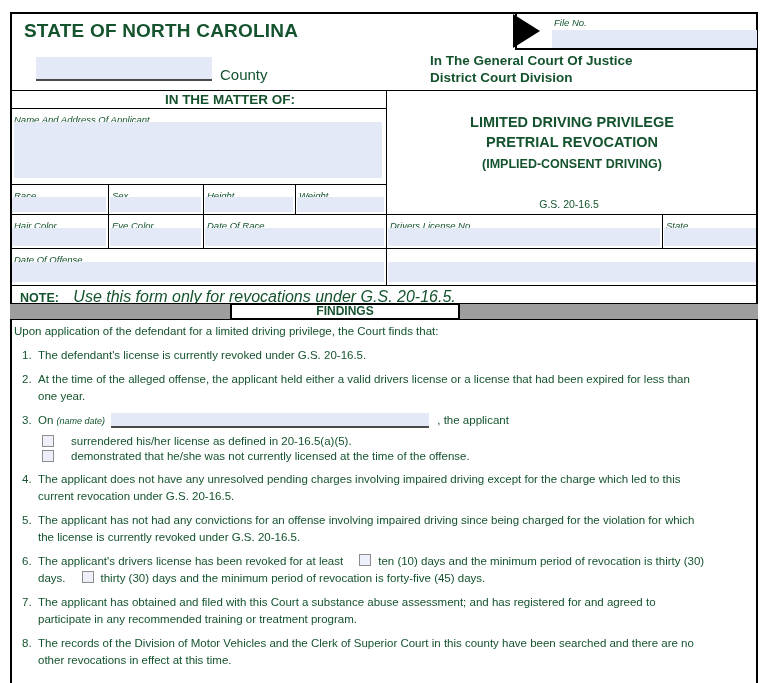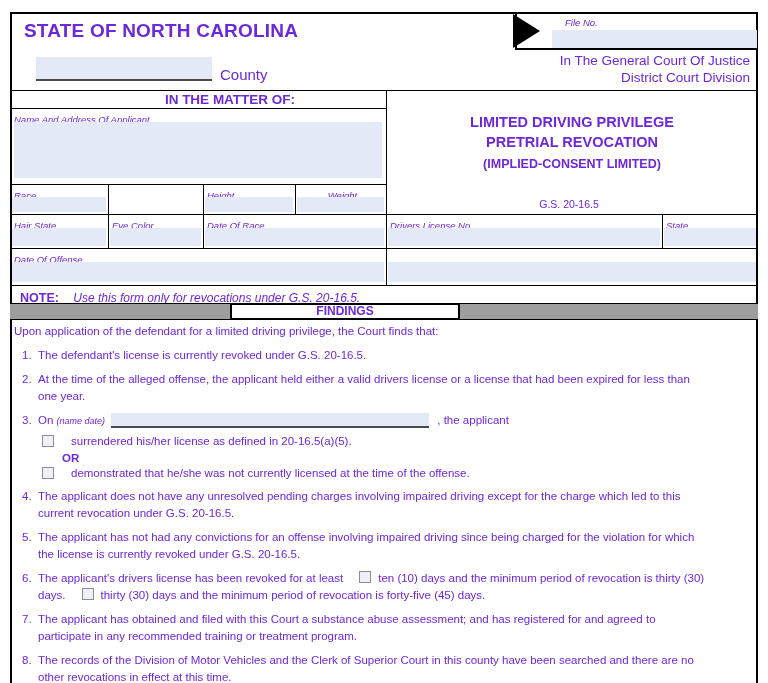--- a/index.html
+++ b/index.html
@@ -1,45 +1,45 @@
 <!DOCTYPE html>
 <html><head>
 <meta charset="utf-8">
 <style>
   html,body{margin:0;padding:0;background:#fff;}
   *{box-sizing:border-box;}
   .page{position:relative;width:768px;height:683px;background:#fff;overflow:hidden;
-        font-family:"Liberation Sans","DejaVu Sans",sans-serif;color:#6d28d9;}
+        font-family:"Liberation Sans","DejaVu Sans",sans-serif;color:#14532d;}
   .outer{position:absolute;left:10px;top:12px;width:748px;height:671px;
          border:2px solid #000;border-bottom:none;}
   .abs{position:absolute;}
   .hline{position:absolute;height:1px;background:#000;}
   .vline{position:absolute;width:1px;background:#000;}
   .lbl{font-style:italic;font-size:9.5px;line-height:11px;}
   .fill{background:#e4e9f7;}
   .state-title{font-size:19px;font-weight:bold;letter-spacing:.2px;}
   .county-label{font-size:15px;}
-  .court-text{font-size:13.5px;line-height:17px;text-align:right;}
+  .court-text{font-size:13.5px;line-height:17px;text-align:left;font-weight:bold;}
   .fileno-box{position:absolute;left:515px;top:14px;width:243px;height:36px;
               border-left:2px solid #000;border-bottom:2px solid #000;}
   .fileno-tri{position:absolute;left:513px;top:14px;width:0;height:0;
               border-top:17px solid transparent;border-bottom:17px solid transparent;
               border-left:27px solid #000;}
   .matter-head{font-size:13.5px;font-weight:bold;text-align:center;}
   .cell{position:absolute;}
   .cell .lbl{display:block;padding:6px 0 0 4px;text-decoration:underline;}
   .cell .cfill{position:absolute;left:2px;right:2px;background:#e4e9f7;}
   .title-block{text-align:center;font-weight:bold;}
   .title-line{font-size:14.5px;line-height:20px;}
   .title-sub{font-size:12.5px;line-height:18px;margin-top:3px;}
   .statute{font-size:10.5px;text-align:center;}
   .note-row{position:absolute;left:10px;top:285px;width:748px;height:18px;
             padding:3px 0 0 10px;}
   .note-label{font-weight:bold;font-size:12.5px;}
-  .note-text{font-style:italic;font-size:12px;margin-left:10px;}
+  .note-text{font-style:italic;font-size:16px;margin-left:10px;}
   .findings-bar{position:absolute;left:10px;top:303px;width:748px;height:17px;
                 background:#9e9e9e;border-top:1px solid #000;border-bottom:1px solid #000;}
   .findings-box{position:absolute;left:230px;top:303px;width:230px;height:17px;
                 background:#fff;border:2px solid #000;text-align:center;
                 font-weight:bold;font-size:12px;line-height:13px;}
   .body{position:absolute;left:11px;top:320px;width:745px;padding:3px 0 0 3px;
         font-size:11.5px;line-height:17px;}
   .intro{margin:0 0 7px 0;}
   .item{position:relative;padding-left:24px;margin-bottom:7px;width:697px;}
   .inum{position:absolute;left:8px;top:0;}
@@ -59,21 +59,21 @@
 
 <div class="page">
   <div class="outer"></div>
 
   <div class="abs state-title" style="left:24px;top:20px;">STATE OF NORTH CAROLINA</div>
 
   <div class="abs fill underlined" style="left:36px;top:57px;width:176px;height:24px;"></div>
   <div class="abs county-label" style="left:220px;top:66px;">County</div>
 
   <div class="fileno-box">
-    <span class="lbl" style="position:absolute;left:37px;top:3px;margin-left:11px;">File No.</span>
+    <span class="lbl" style="position:absolute;left:37px;top:3px;">File No.</span>
     <div class="fill" style="position:absolute;left:35px;top:16px;width:205px;height:18px;"></div>
   </div>
   <div class="fileno-tri"></div>
 
   <div class="abs court-text" style="left:430px;top:52px;width:320px;">
     <div>In The General Court Of Justice</div>
     <div>District Court Division</div>
   </div>
 
   <div class="hline" style="left:10px;top:90px;width:748px;"></div>
@@ -92,31 +92,35 @@
 
   <div class="cell" style="left:10px;top:108px;width:376px;height:76px;">
     <span class="lbl">Name And Address Of Applicant</span>
     <div class="cfill" style="left:4px;right:4px;top:14px;height:56px;"></div>
   </div>
 
   <div class="cell" style="left:10px;top:184px;width:98px;height:30px;">
     <span class="lbl">Race</span>
     <div class="cfill" style="top:13px;height:15px;"></div>
   </div>
+  <div class="cell" style="left:108px;top:184px;width:95px;height:30px;">
+    <span class="lbl">Sex</span>
+    <div class="cfill" style="top:13px;height:15px;"></div>
+  </div>
   <div class="cell" style="left:203px;top:184px;width:92px;height:30px;">
     <span class="lbl">Height</span>
     <div class="cfill" style="top:13px;height:15px;"></div>
   </div>
-  <div class="cell" style="left:295px;top:184px;width:91px;height:30px;text-align:center;">
+  <div class="cell" style="left:295px;top:184px;width:91px;height:30px;">
     <span class="lbl">Weight</span>
     <div class="cfill" style="top:13px;height:15px;"></div>
   </div>
 
   <div class="cell" style="left:10px;top:214px;width:98px;height:34px;">
-    <span class="lbl">Hair State</span>
+    <span class="lbl">Hair Color</span>
     <div class="cfill" style="top:14px;height:18px;"></div>
   </div>
   <div class="cell" style="left:108px;top:214px;width:95px;height:34px;">
     <span class="lbl">Eye Color</span>
     <div class="cfill" style="top:14px;height:18px;"></div>
   </div>
   <div class="cell" style="left:203px;top:214px;width:183px;height:34px;">
     <span class="lbl">Date Of Race</span>
     <div class="cfill" style="top:14px;height:18px;"></div>
   </div>
@@ -133,21 +137,21 @@
     <span class="lbl">Date Of Offense</span>
     <div class="cfill" style="top:14px;height:20px;"></div>
   </div>
   <div class="cell" style="left:386px;top:248px;width:372px;height:37px;">
     <div class="cfill" style="top:14px;height:20px;"></div>
   </div>
 
   <div class="abs title-block" style="left:387px;top:112px;width:370px;">
     <div class="title-line">LIMITED DRIVING PRIVILEGE</div>
     <div class="title-line">PRETRIAL REVOCATION</div>
-    <div class="title-sub">(IMPLIED-CONSENT LIMITED)</div>
+    <div class="title-sub">(IMPLIED-CONSENT DRIVING)</div>
   </div>
   <div class="abs statute" style="left:387px;top:198px;width:364px;">G.S. 20-16.5</div>
 
   <div class="note-row">
     <span class="note-label">NOTE:</span>
     <span class="note-text">Use this form only for revocations under G.S. 20-16.5.</span>
   </div>
 
   <div class="findings-bar"></div>
   <div class="findings-box">FINDINGS</div>
@@ -167,21 +171,20 @@
 
     <div class="item">
       <span class="inum">3.</span>
       <span>On</span>
       <span class="name-date">(name date)</span><span class="inline-field"></span>
       <span style="margin-left:5px;margin-top:40px;">, the applicant</span>
       <div class="optrow">
         <span class="cb"></span>
         <span>surrendered his/her license as defined in 20-16.5(a)(5).</span>
       </div>
-      <div class="or-label">OR</div>
       <div class="optrow" style="margin-top:0;">
         <span class="cb"></span>
         <span>demonstrated that he/she was not currently licensed at the time of the offense.</span>
       </div>
     </div>
 
     <div class="item">
       <span class="inum">4.</span>
       <span>The applicant does not have any unresolved pending charges involving impaired driving except for the charge which led to this current revocation under G.S. 20-16.5.</span>
     </div>

